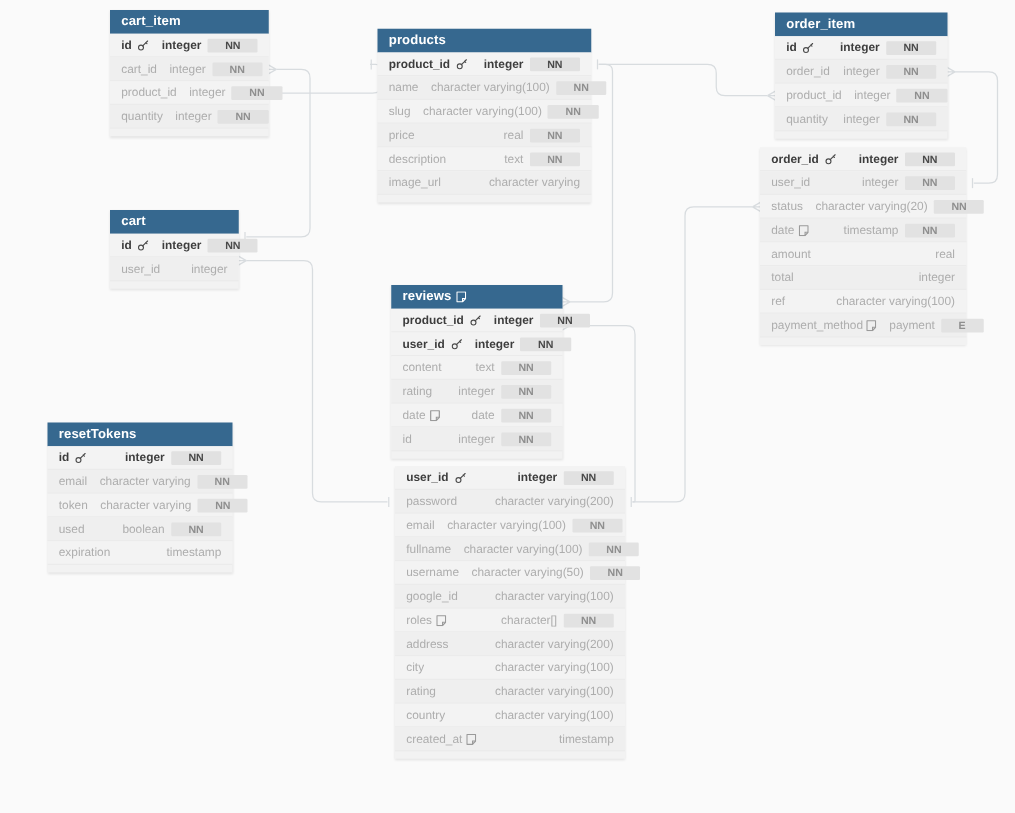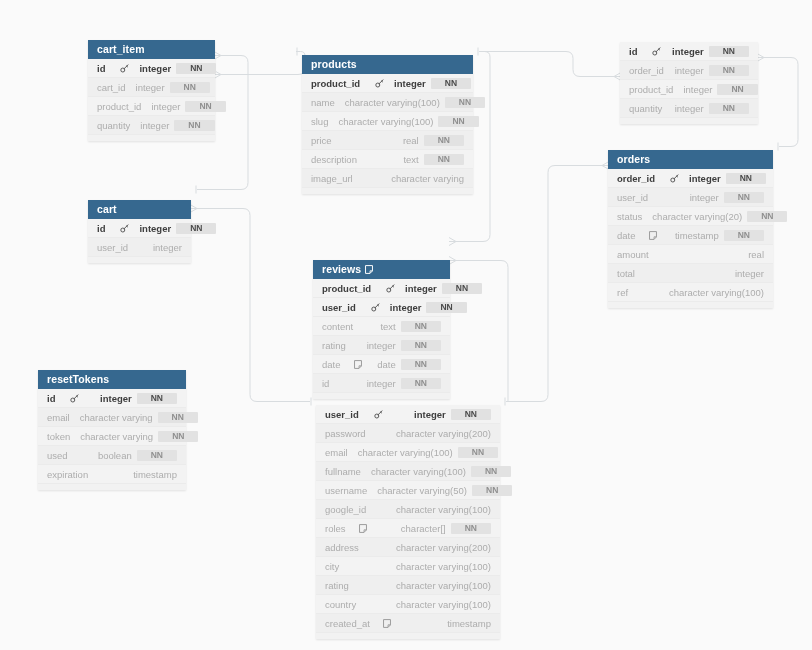--- a/index.html
+++ b/index.html
@@ -29,21 +29,20 @@
     width: 812px;
     height: 650px;
     pointer-events: none;
     z-index: 1;
   }
   .table-card {
     position: absolute;
     z-index: 2;
     background: #f2f2f2;
     box-shadow: 0 1px 2px rgba(0,0,0,0.10);
-    margin-top: 32px;
   }
   .table-header {
     background: #36688f;
     color: #ffffff;
     font-size: 10.5px;
     font-weight: bold;
     letter-spacing: 0.1px;
     height: 19px;
     line-height: 19px;
     padding: 0 9px;
@@ -71,21 +70,21 @@
   .row:nth-child(even) { background: #efefef; }
   .row.pk {
     color: #3d3d3d;
     font-weight: bold;
     background: #f3f3f3;
   }
   .row .col-name {
     flex: 0 0 auto;
     display: flex;
     align-items: center;
-    gap: 13px;
+    gap: 3px;
   }
   .row .spacer { flex: 1 1 auto; min-width: 10px; }
   .row .col-type {
     flex: 0 0 auto;
     text-align: right;
   }
   .row.pk .col-type { color: #3d3d3d; }
   .badge {
     display: inline-block;
     margin-left: 5px;
@@ -501,20 +500,23 @@
                 <path d="M5.7 9.3 V6.5 H8.4" fill="none" stroke="#9a9a9a" stroke-width="1"></path>
               </svg>
             </span>
           </span>
           <span class="spacer"></span>
           <span class="col-type">timestamp</span>
         </div>
       </div>
     </div>
     <div class="table-card" style="left: 620px; top: 10px; width: 138px;">
+      <div class="table-header">
+        <span>order_item</span>
+      </div>
       <div class="table-body">
         <div class="row pk">
           <span class="col-name">
             <span>id</span>
             <span class="ico key-ico">
               <svg width="9" height="9" viewBox="0 0 10 10">
                 <circle cx="3.1" cy="6.7" r="2.2" fill="none" stroke="#4b4b4b" stroke-width="1"></circle>
                 <path d="M4.6 5.2 L9 0.9 M7.3 2.2 L8.4 3.2" fill="none" stroke="#4b4b4b" stroke-width="1" stroke-linecap="round"></path>
               </svg>
             </span>
@@ -543,23 +545,20 @@
           <span class="col-name">
             <span>quantity</span>
           </span>
           <span class="spacer"></span>
           <span class="col-type">integer</span>
           <span class="badge">NN</span>
         </div>
       </div>
     </div>
     <div class="table-card" style="left: 608px; top: 118px; width: 165px;">
-      <div class="table-header">
-        <span>orders</span>
-      </div>
       <div class="table-body">
         <div class="row pk">
           <span class="col-name">
             <span>order_id</span>
             <span class="ico key-ico">
               <svg width="9" height="9" viewBox="0 0 10 10">
                 <circle cx="3.1" cy="6.7" r="2.2" fill="none" stroke="#4b4b4b" stroke-width="1"></circle>
                 <path d="M4.6 5.2 L9 0.9 M7.3 2.2 L8.4 3.2" fill="none" stroke="#4b4b4b" stroke-width="1" stroke-linecap="round"></path>
               </svg>
             </span>
@@ -612,15 +611,29 @@
           <span class="spacer"></span>
           <span class="col-type">integer</span>
         </div>
         <div class="row">
           <span class="col-name">
             <span>ref</span>
           </span>
           <span class="spacer"></span>
           <span class="col-type">character varying(100)</span>
         </div>
+        <div class="row">
+          <span class="col-name">
+            <span>payment_method</span>
+            <span class="ico">
+              <svg width="8" height="9" viewBox="0 0 9 10">
+                <path d="M0.6 0.6 H8.4 V6.6 L5.6 9.4 H0.6 Z" fill="none" stroke="#9a9a9a" stroke-width="1.1" stroke-linejoin="round"></path>
+                <path d="M5.7 9.3 V6.5 H8.4" fill="none" stroke="#9a9a9a" stroke-width="1"></path>
+              </svg>
+            </span>
+          </span>
+          <span class="spacer"></span>
+          <span class="col-type">payment</span>
+          <span class="badge">E</span>
+        </div>
       </div>
     </div>
   </div>
 
 </body></html>

